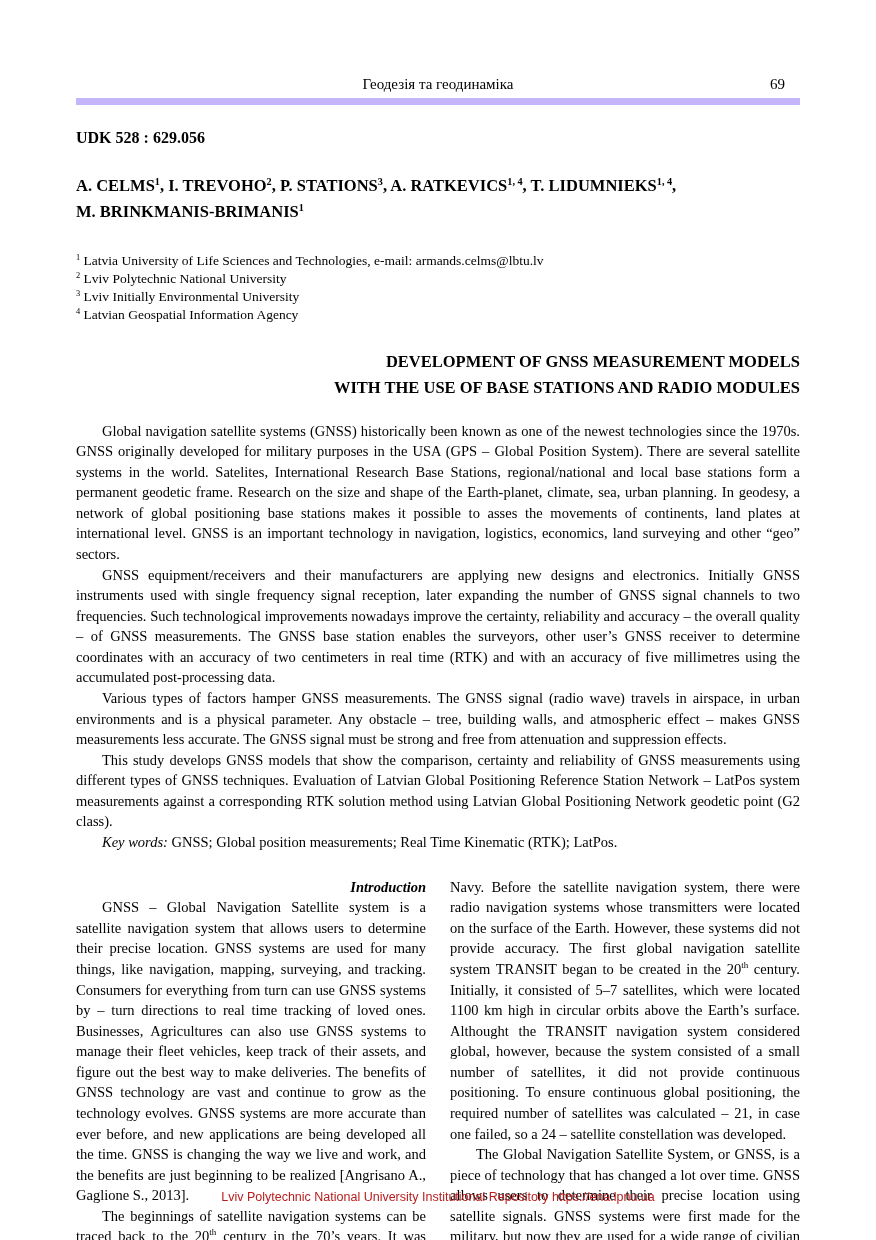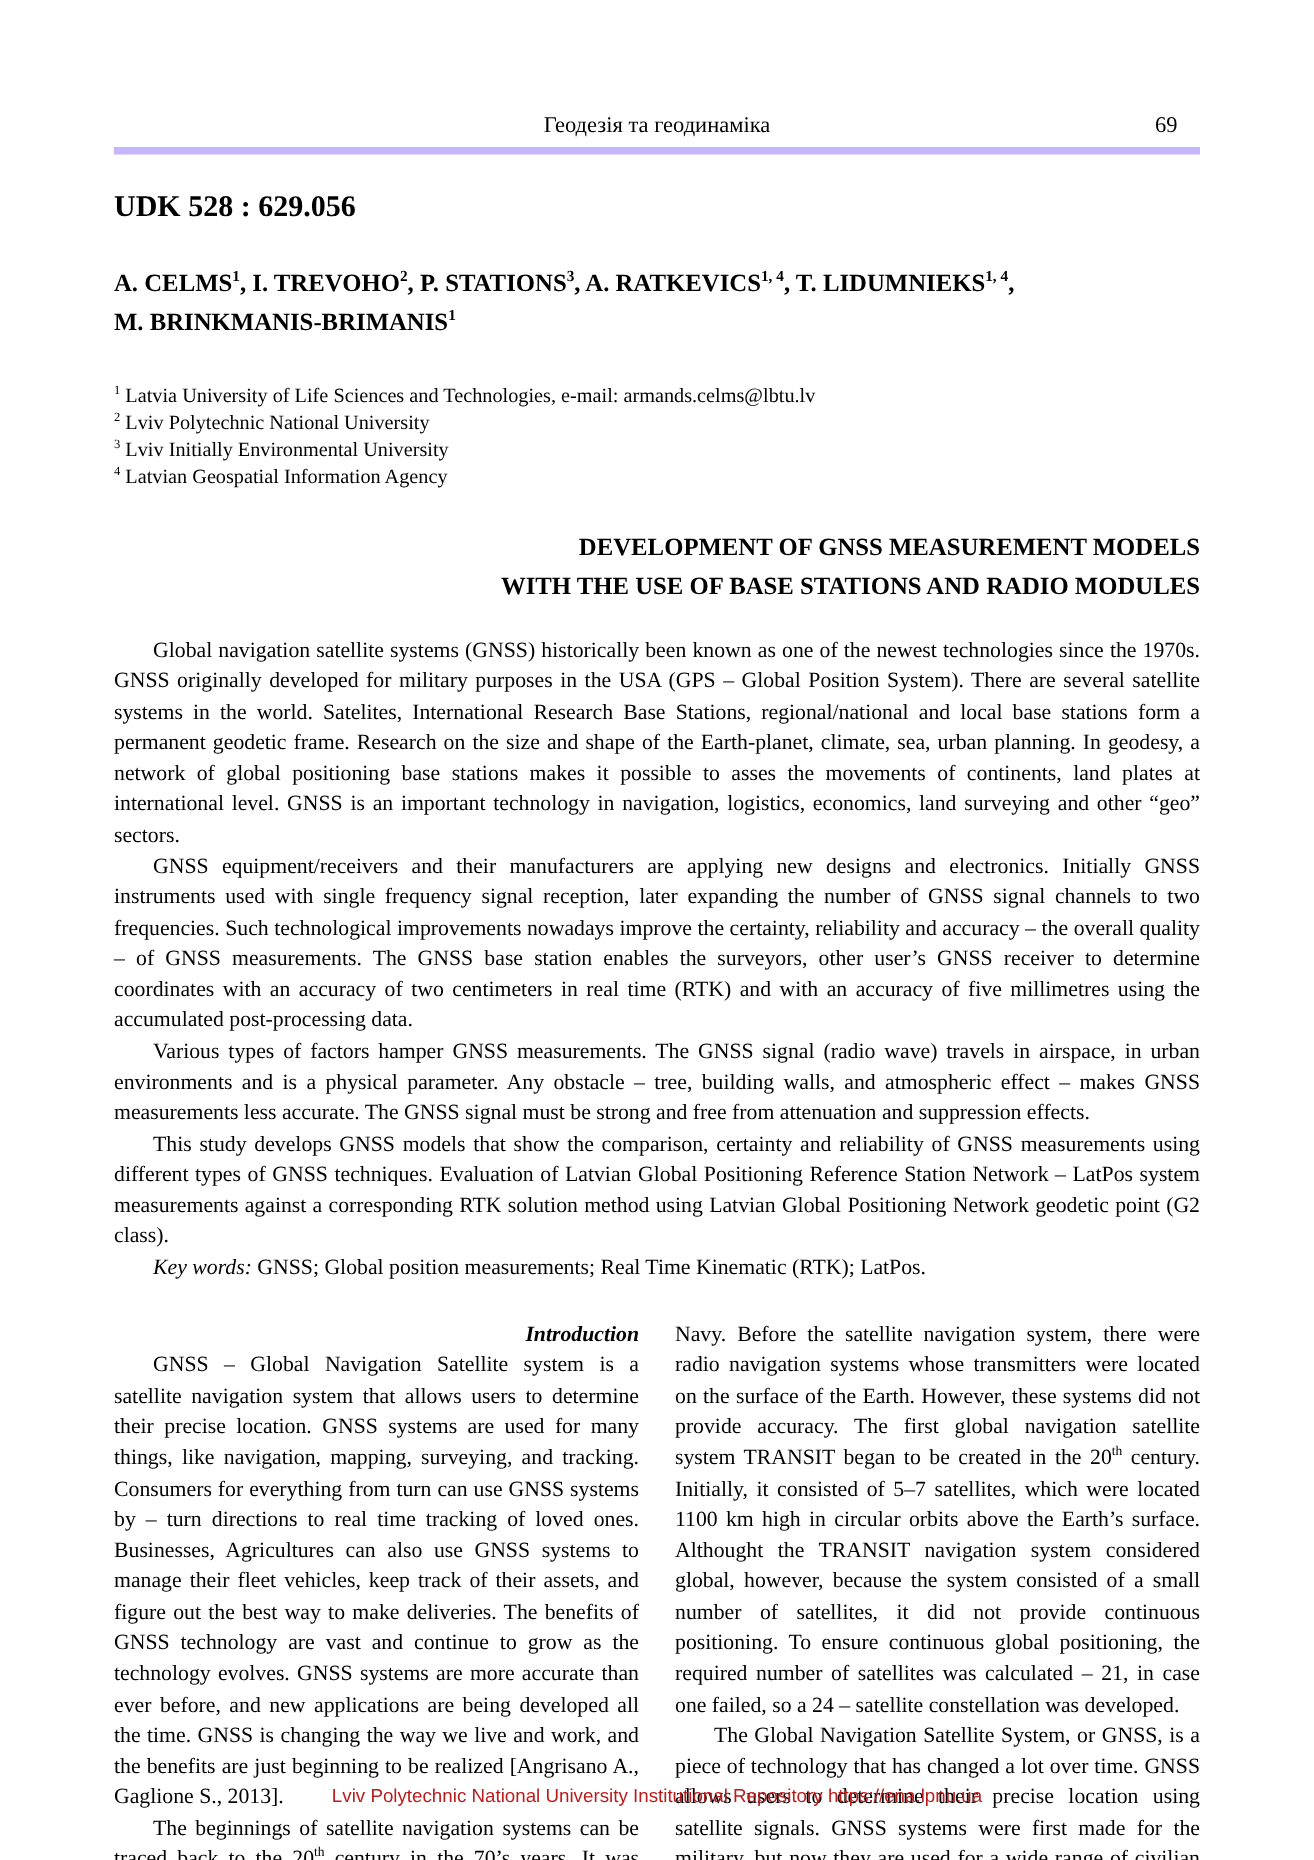--- a/index.html
+++ b/index.html
@@ -3,25 +3,25 @@
 <meta charset="utf-8">
 <style>
   html, body { margin: 0; padding: 0; background: #ffffff; }
   .page {
     width: 876px; height: 1240px; margin: 0 auto; background: #ffffff;
     color: #000; font-family: "Liberation Serif", serif;
     position: relative; box-sizing: border-box;
     padding: 76px 76px 0 76px; overflow: hidden;
   }
   
-  .running-head { position: relative; height: 22px; border-bottom: 5px solid #c4b5fd; font-size: 15px; }
+  .running-head { position: relative; height: 22px; border-bottom: 7px solid #c4b5fd; font-size: 15px; }
   .journal-title { position: absolute; left: 0; right: 0; top: 0; text-align: center; }
   .page-number { position: absolute; right: 15px; top: 0; }
   
-  .udk { margin-top: 24px; font-weight: bold; font-size: 20px; }
+  .udk { margin-top: 24px; font-weight: bold; font-size: 16px; }
   .authors { margin-top: 26px; font-weight: bold; font-size: 16.5px; line-height: 1.55; }
   sup { font-size: 0.62em; line-height: 0; }
   .affiliations { margin-top: 28px; font-size: 13.5px; line-height: 1.32; }
   .affiliation.bold { font-weight: normal; }
   .paper-title { margin: 26px 0 0 0; text-align: right; font-weight: bold; font-size: 16.5px; line-height: 1.55; }
   
   .abstract { margin-top: 20px; font-size: 14.5px; line-height: 1.42; text-align: justify; }
   .abstract p { margin: 0; text-indent: 26px; }
   .kw-label { font-style: italic; }
   

